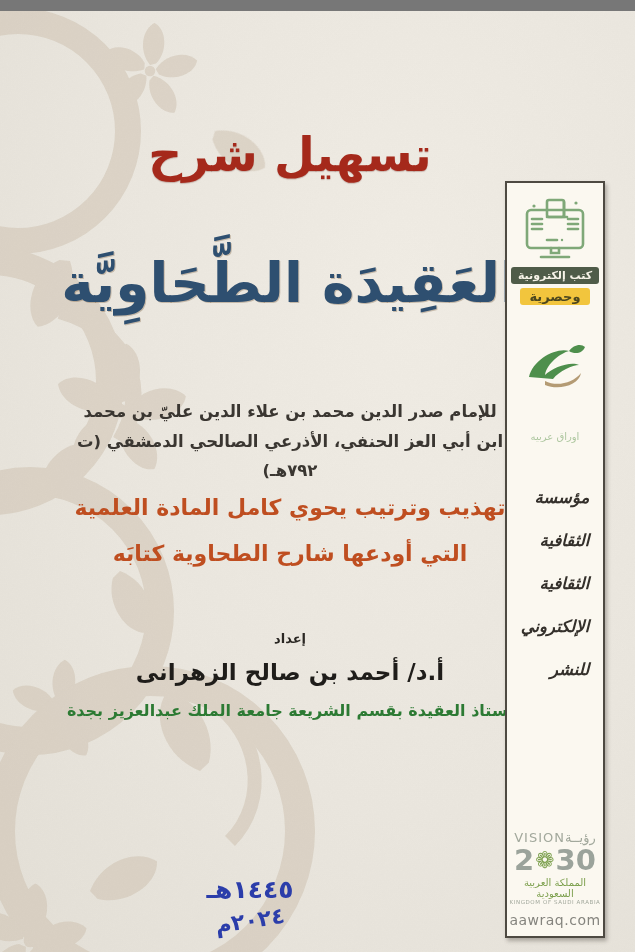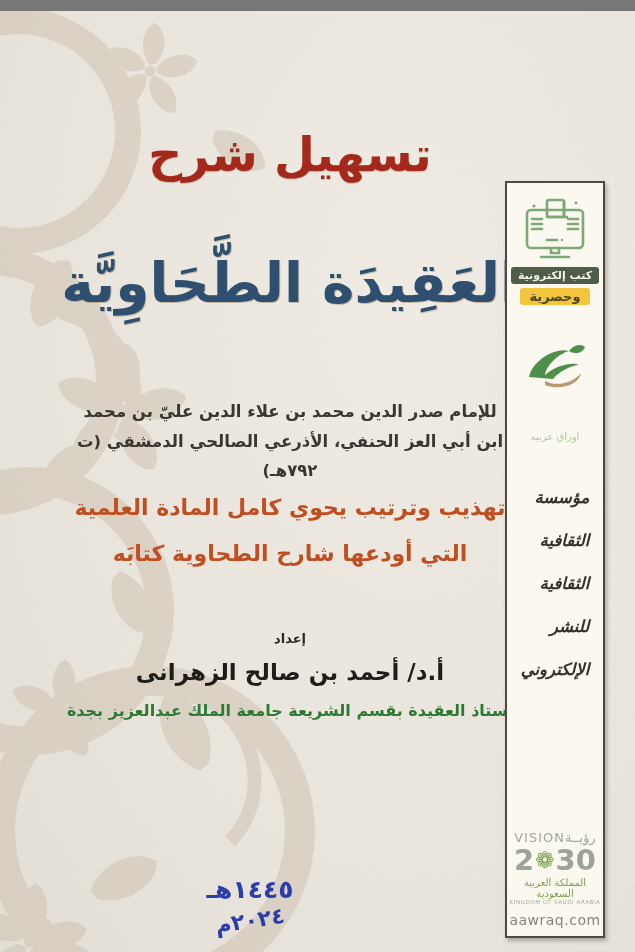--- a/index.html
+++ b/index.html
@@ -217,22 +217,22 @@
         <path d="M46,10 C50,4 58,2 62,6 C60,12 52,14 46,10 Z" fill="#4e8f4c"></path>
         <path d="M22,40 C34,46 50,42 58,32 C56,44 36,50 22,44 Z" fill="#b49b74"></path>
       </svg>
       <div class="awraq-logo-text">اوراق عربيه</div>
     </div>
 
     <div class="org-words">
       <div>مؤسسة</div>
       <div>الثقافية</div>
       <div>الثقافية</div>
+      <div>الإلكتروني</div>
       <div>للنشر</div>
-      <div>الإلكتروني</div>
     </div>
 
 
     <div class="vision">
       <div class="vision-row1">
         <span>VISION</span>
         <span>رؤيــة</span>
       </div>
       <div class="vision-year">
         <span>2</span>

